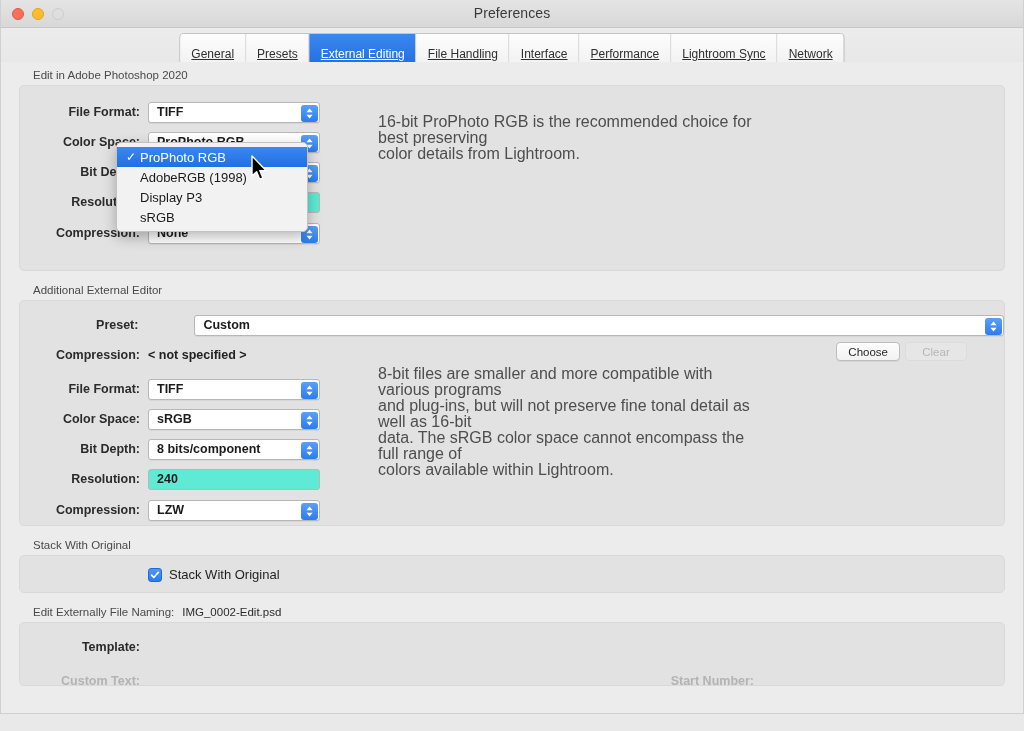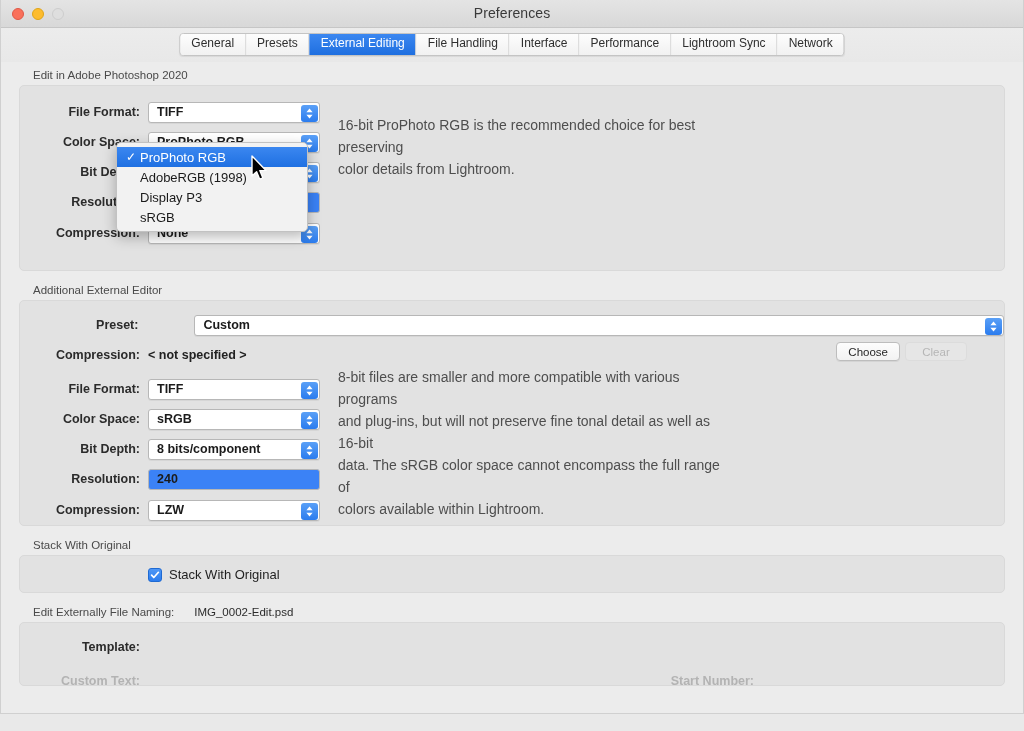--- a/index.html
+++ b/index.html
@@ -65,27 +65,28 @@
     transform: translateX(-50%);
     top: 5px;
     display: flex;
     background: #fbfbfb;
     border: 1px solid #c4c4c4;
     border-radius: 4px;
     overflow: hidden;
     box-shadow: 0 1px 1px rgba(0,0,0,.07);
   }
   .tab {
-    padding: 2px 11px 4px 11px;
+    padding: 13px 11px 4px 11px;
     font-size: 12px;
     color: #2e2e2e;
     border-right: 1px solid #cecece;
     background: linear-gradient(to bottom, #fdfdfd 0%, #f1f1f1 100%);
     line-height: 15px;
     white-space: nowrap;
+    text-decoration: underline;
   }
   .tab:last-child { border-right: none; }
   .tab.active {
     background: linear-gradient(to bottom, #3b87f0 0%, #1f6fe0 100%);
     color: #ffffff;
   }
 
   
   .content {
     position: absolute;
@@ -147,41 +148,42 @@
     display: flex;
     flex-direction: column;
     align-items: center;
     justify-content: center;
     line-height: 0;
   }
   .popup .stepper svg { display: block; }
 
   .textfield {
     height: 21px;
-    background: #3b82f6;
+    background: #5eead4;
     border: 1px solid #b7b7b7;
     border-radius: 3px;
     display: flex;
     align-items: center;
     font-size: 12.5px;
     color: #1b1b1b;
     padding-left: 8px;
   }
 
   .plain-value {
     font-size: 12.5px;
     color: #222;
   }
 
   .helptext {
     position: absolute;
-    font-size: 14px;
-    line-height: 22px;
+    font-size: 16px;
+    line-height: 16px;
     color: #4e4e4e;
     white-space: pre-line;
+    margin-left: 40px;
   }
 
   
   .btn {
     height: 19px;
     min-width: 62px;
     padding: 0 11px;
     font-size: 11.5px;
     color: #272727;
     background: linear-gradient(to bottom, #fdfdfd 0%, #f2f2f2 100%);
@@ -473,21 +475,21 @@
       <div class="checkrow" style="margin-left:128px; padding-top:11px;">
         <div class="checkbox">
           <svg width="10" height="10" viewBox="0 0 10 10">
             <polyline points="1.6,5.2 3.8,7.5 8.4,2.3" fill="none" stroke="#ffffff" stroke-width="1.7" stroke-linecap="round" stroke-linejoin="round"></polyline>
           </svg>
         </div>
         <div class="check-label">Stack With Original</div>
       </div>
     </div>
 
-    <div class="section-label" style="padding-top:13px; display:flex; gap:20px;">
+    <div class="section-label" style="padding-top:13px; display:flex; gap:8px;">
       <span>Edit Externally File Naming:</span>
       <span style="color:#2b2b2b;">IMG_0002-Edit.psd</span>
     </div>
 
     <div class="panel" style="height:64px;">
       <div class="row" style="margin-top:9px;">
         <div class="lbl">Template:</div>
       </div>
       <div class="row" style="margin-top:4px;">
         <div class="lbl dim">Custom Text:</div>

